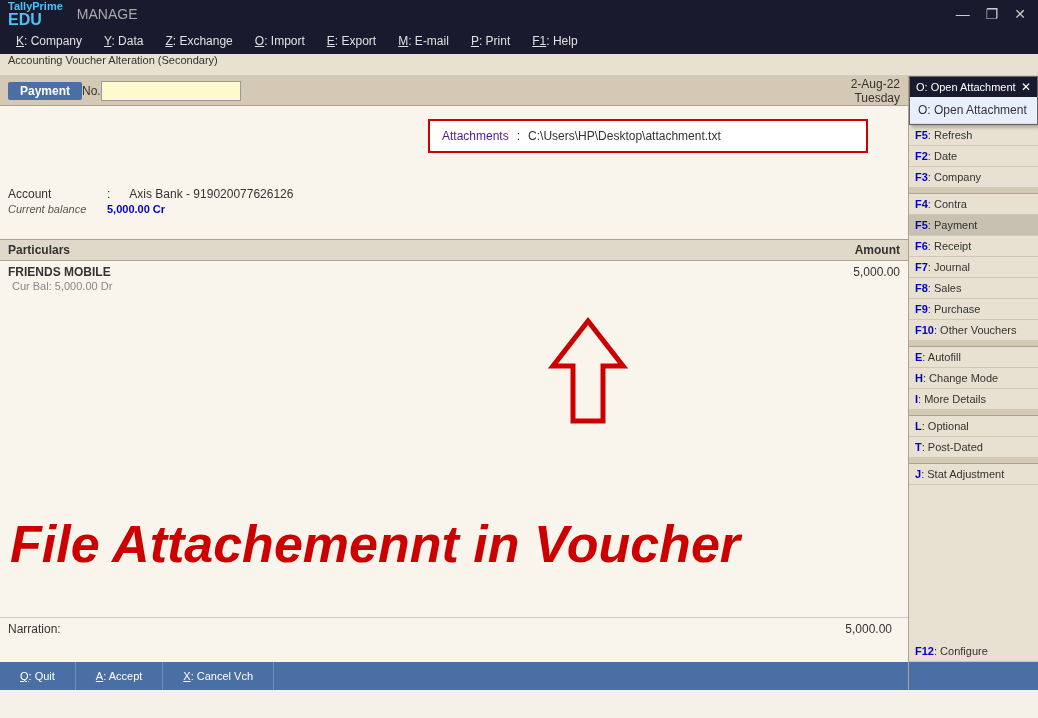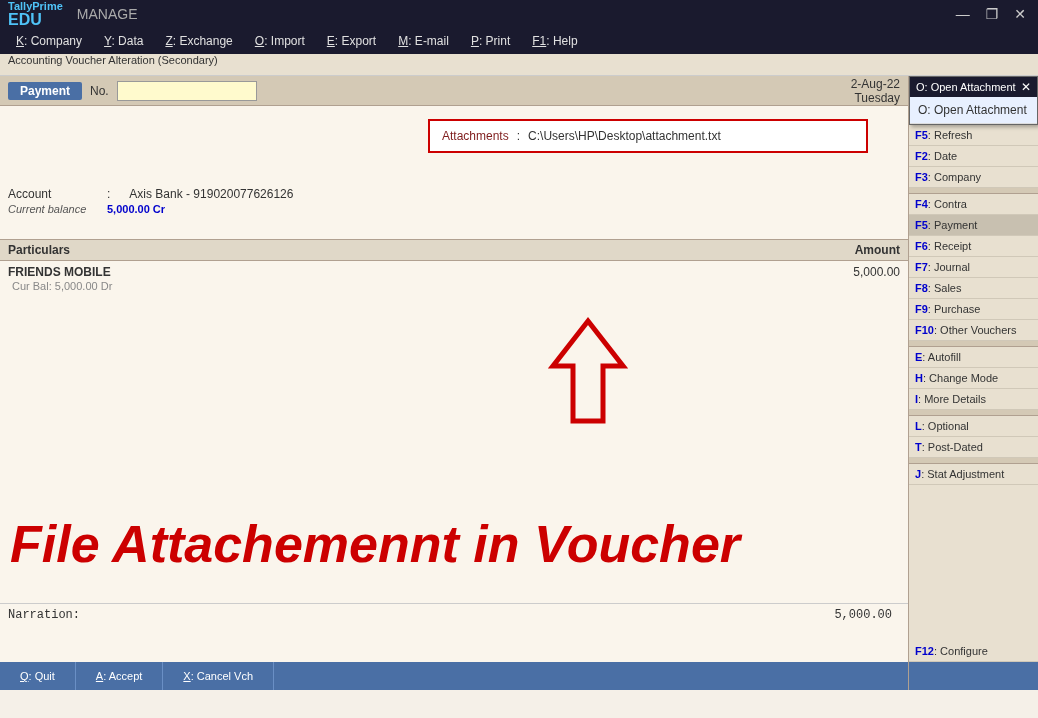--- a/index.html
+++ b/index.html
@@ -106,21 +106,20 @@
       overflow: hidden;
     }
 
     
     .voucher-top {
       background: #d4c9b5;
       height: 30px;
       display: flex;
       align-items: center;
       padding: 5px 8px;
-      gap: 8px;
       border-bottom: 1px solid #b0a090;
     }
     .payment-badge {
       background: #4a6fa5;
       color: white;
       font-size: 12px;
       font-weight: bold;
       padding: 2px 12px;
       border-radius: 2px;
     }
@@ -155,21 +154,21 @@
       right: 20px;
       top: 35px;
     }
     .attachment-row {
       display: flex;
       align-items: center;
       gap: 8px;
     }
     .attach-label {
       font-weight: normal;
-      color: #7f1d1d;
+      color: #4c1d95;
     }
     .attach-path {
       color: #333;
     }
 
     
     .account-section {
       padding: 6px 8px 2px 8px;
       margin-top: 75px;
     }
@@ -258,29 +257,28 @@
     
     .arrow-up {
       position: absolute;
       right: 280px;
       top: 240px;
     }
 
     
     .narration-row {
       position: absolute;
-      bottom: 64px;
+      bottom: 50px;
       left: 0;
       right: 0;
       display: flex;
       align-items: center;
       padding: 4px 8px;
       border-top: 1px solid #ccc;
       background: #faf5ec;
-      font-family: Liberation Mono, monospace;
     }
     .narration-label {
       font-size: 12px;
       color: #333;
       width: 80px;
     }
     .narration-amount {
       margin-left: auto;
       font-size: 12px;
       color: #333;

